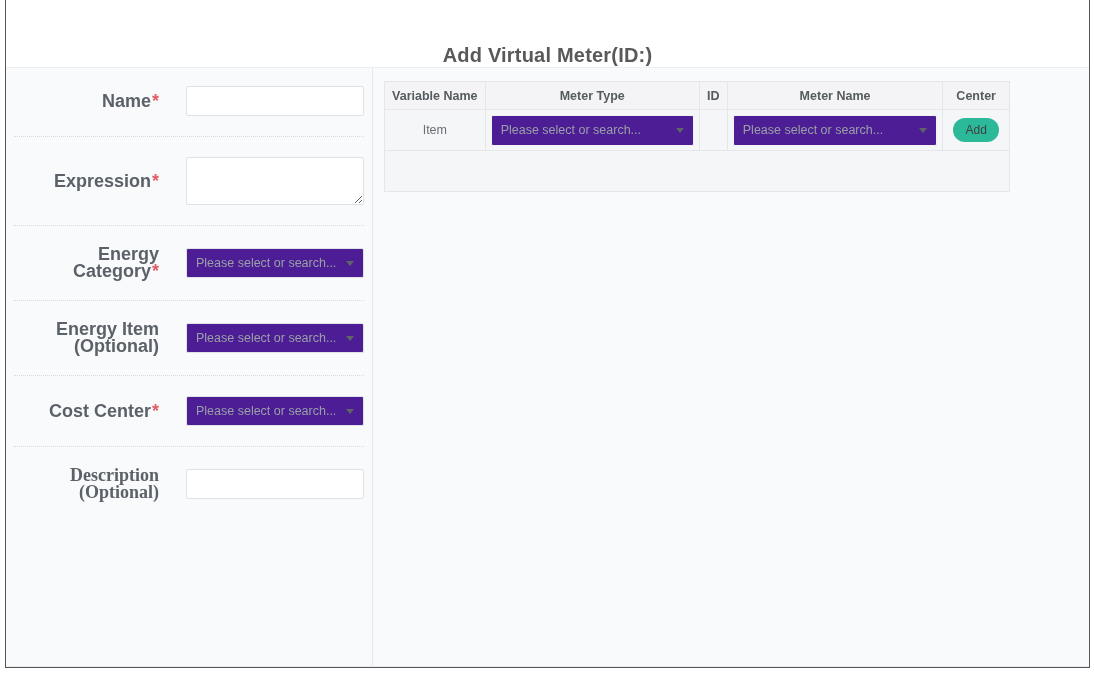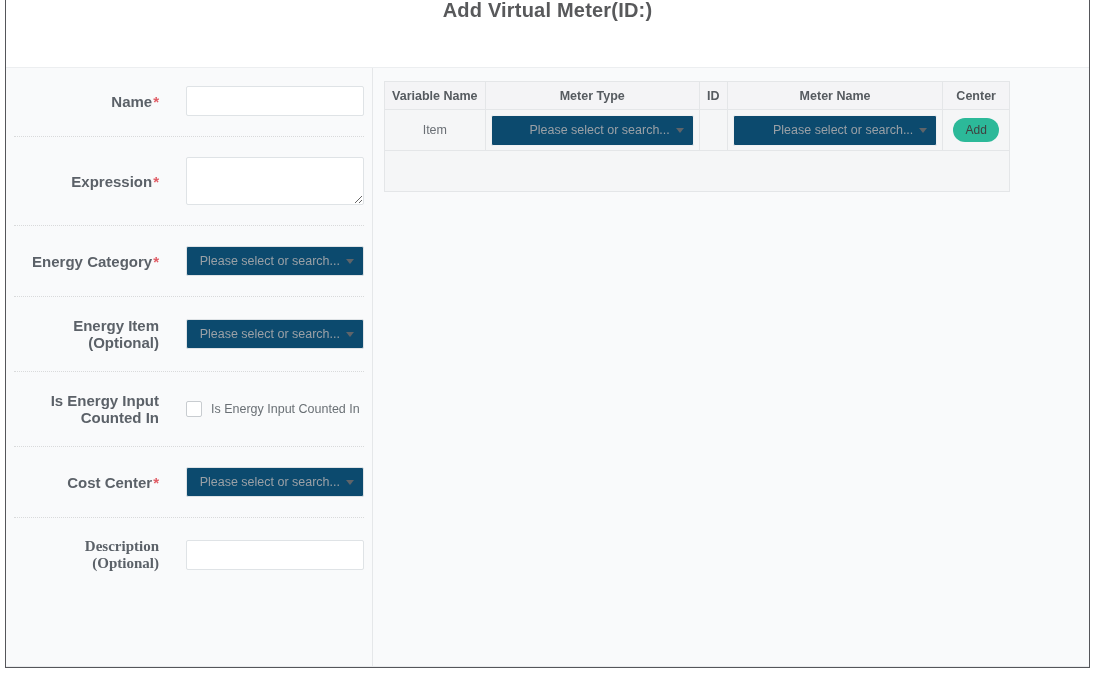--- a/index.html
+++ b/index.html
@@ -9,42 +9,42 @@
   }
   *{box-sizing:border-box;margin:0;padding:0;}
   html,body{width:1094px;height:673px;background:#ffffff;
     font-family:"Liberation Sans","DejaVu Sans",sans-serif;overflow:hidden;}
   .stage{position:relative;width:1094px;height:673px;background:#ffffff;}
 
   .modal{position:absolute;left:5px;top:-2px;width:1085px;height:670px;
     background:#ffffff;border:1px solid #55565a;display:flex;flex-direction:column;}
 
   
-  .dialog-header{height:68px;flex:0 0 68px;display:flex;align-items:flex-start;justify-content:center;background:#ffffff;}
+  .dialog-header{height:68px;flex:0 0 68px;display:flex;align-items:flex-end;justify-content:center;background:#ffffff;}
   .dialog-title{font-size:20px;font-weight:bold;color:#58595b;letter-spacing:.2px;}
 
   
   .dialog-body{flex:1 1 auto;display:flex;background:#f9fafb;border-top:1px solid #eceef0;border-bottom:1px solid #e8eaec;overflow:hidden;}
   .form-panel{width:367px;flex:0 0 367px;border-right:1px solid #e5e7e9;padding:18px 8px 0 8px;}
   .table-panel{flex:1 1 auto;padding:13px 19px 0 11px;}
 
   
   .form-row{display:grid;grid-template-columns:145px 186px;column-gap:27px;
     align-items:center;padding:20px 0;border-bottom:1px dotted #d9dadb;}
   .form-row:first-child{padding-top:0;}
   .form-row:last-child{border-bottom:none;font-family:Liberation Serif, serif;}
-  .field-label{text-align:right;font-size:15px;font-weight:bold;color:#5b6168;line-height:17px;}
+  .field-label{text-align:right;font-size:18px;font-weight:bold;color:#5b6168;line-height:17px;}
   .req{color:var(--required-red,#E05C65);margin-left:1px;}
 
   .text-input{width:178px;height:30px;border:1px solid #dfe3e6;border-radius:2px;background:#ffffff;
     font-family:inherit;font-size:13px;color:#555;padding:0 8px;outline:none;}
   textarea.text-input{width:178px;height:48px;resize:vertical;padding:4px 8px;}
 
-  .select{width:178px;height:30px;border:1px solid #dfe3e6;border-radius:2px;background:#0c4a6e;
-    display:flex;align-items:center;justify-content:flex-end;padding:0 9px;cursor:pointer;}
+  .select{width:178px;height:30px;border:1px solid #dfe3e6;border-radius:2px;background:#4c1d95;
+    display:flex;align-items:center;justify-content:space-between;padding:0 9px;cursor:pointer;}
   .select .ph{font-size:12.5px;color:#9aa0a6;white-space:nowrap;overflow:hidden;}
   .caret{width:0;height:0;border-left:4px solid transparent;border-right:4px solid transparent;
     border-top:5px solid #5f6469;flex:0 0 auto;margin-left:6px;}
 
   .checkbox-wrap{display:flex;align-items:center;white-space:nowrap;}
   .checkbox{width:16px;height:16px;border:1px solid #c8ccd0;border-radius:2px;background:#ffffff;
     appearance:none;-webkit-appearance:none;cursor:pointer;flex:0 0 auto;}
   .checkbox-label{font-size:12.5px;color:#6a7075;margin-left:9px;}
 
   
@@ -102,30 +102,20 @@
           <div class="field-label">
             <div>Energy Item</div>
             <div>(Optional)</div>
           </div>
           <div class="select">
             <span class="ph">Please select or search...</span>
             <i class="caret"></i>
           </div>
         </div>
 
-        <div class="form-row">
-          <div class="field-label">
-            <div>Is Energy Input</div>
-            <div>Counted In</div>
-          </div>
-          <div class="checkbox-wrap">
-            <input type="checkbox" class="checkbox" style="">
-            <span class="checkbox-label">Is Energy Input Counted In</span>
-          </div>
-        </div>
 
         <div class="form-row">
           <div class="field-label"><span>Cost Center</span><span class="req">*</span></div>
           <div class="select">
             <span class="ph">Please select or search...</span>
             <i class="caret"></i>
           </div>
         </div>
 
         <div class="form-row">

